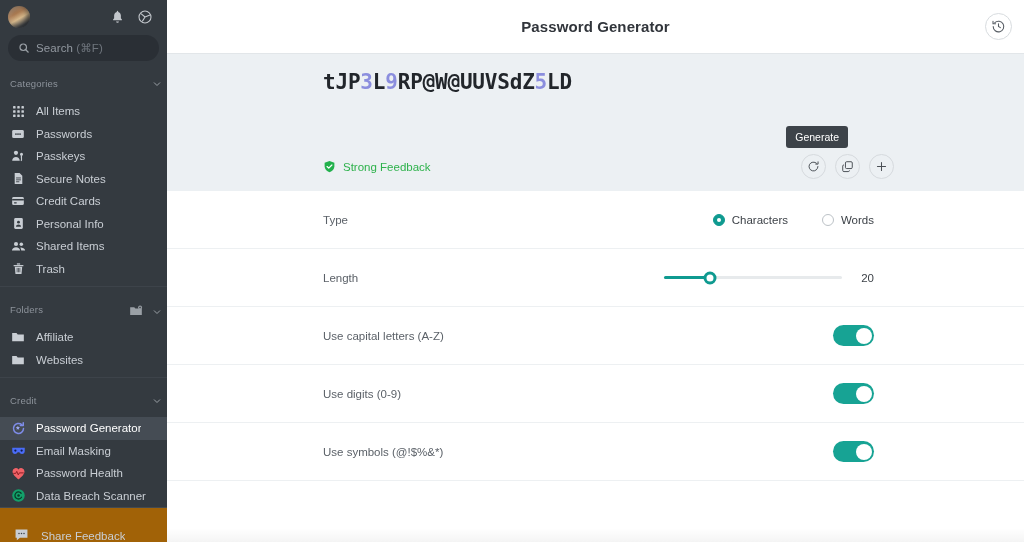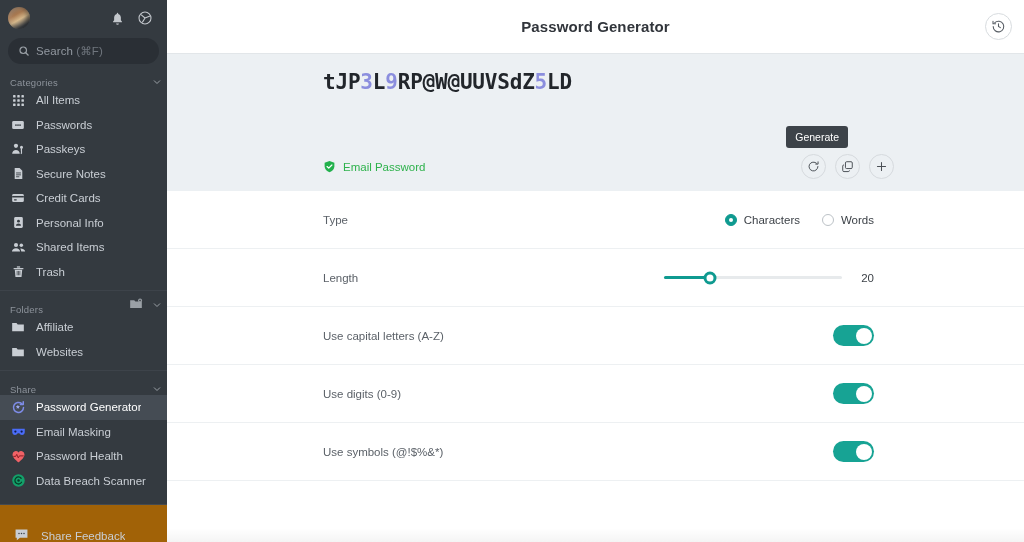--- a/index.html
+++ b/index.html
@@ -47,23 +47,23 @@
     gap: 6px; padding: 0 10px;
   }
   .searchbar .mag { color: #9aa0a6; display: flex; flex: 0 0 auto; }
   .search-ph {
     font-size: 11.5px; color: #9298a0;
     white-space: nowrap; letter-spacing: .1px;
   }
   .search-ph .kb { color: #6f757d; }
 
   .sec-header {
-    display: flex; align-items: flex-end;
+    display: flex; align-items: flex-start;
     padding: 0 4px 0 10px;
-    height: 24px; margin-top: 0;
+    height: 24px; margin-top: 17px;
   }
   .sec-title {
     font-size: 9.5px; color: #8d939b; letter-spacing: .2px;
     flex: 1 1 auto;
   }
   .sec-actions { display: flex; align-items: center; gap: 8px; color: #9aa0a6; }
 
   .nav-item {
     display: flex; align-items: center;
     height: 24.5px; padding-left: 10px; gap: 10px;
@@ -161,21 +161,21 @@
   .rows { flex: 1 1 auto; background: #fff; }
   .row {
     height: 58px;
     border-bottom: 1px solid #edf0f2;
     display: flex; align-items: center;
     padding: 0 150px 0 156px;
     position: relative;
   }
   .row-label { font-size: 11.5px; color: #5b6168; flex: 1 1 auto; }
 
-  .radio-group { display: flex; align-items: center; gap: 22px; }
+  .radio-group { display: flex; align-items: center; gap: 34px; }
   .radio { display: flex; align-items: center; gap: 7px; font-size: 11.5px; color: #3d4248; }
   .dot {
     width: 12px; height: 12px; border-radius: 50%;
     border: 1.5px solid #bcc2c7; background: #fff;
     display: flex; align-items: center; justify-content: center;
     flex: 0 0 12px;
   }
   .dot.on { border-color: #0f9a90; background: #0f9a90; }
   .dot.on::after {
     content: ""; width: 4px; height: 4px; border-radius: 50%; background: #fff;
@@ -393,21 +393,21 @@
         <svg width="14" height="14" viewBox="0 0 24 24" fill="#c9ced4">
             <path d="M2 5h7.4l2.1 2.5H22V19.4H2z"></path>
           </svg>
       </span>
       <span class="nav-label">Websites</span>
     </div>
 
     <div class="sb-divider"></div>
 
     <div class="sec-header">
-      <span class="sec-title">Share</span>
+      <span class="sec-title">Credit</span>
       <span class="sec-actions">
         <svg width="12" height="12" viewBox="0 0 24 24" fill="none" stroke="currentColor" stroke-width="2">
             <path d="m6 9 6 6 6-6"></path>
           </svg>
       </span>
     </div>
 
     <div class="nav-item active">
       <span class="ic">
         <svg width="15" height="15" viewBox="0 0 24 24" fill="none">
@@ -484,21 +484,21 @@
         <span>tJP</span><span class="dg">3</span><span>L</span><span class="dg">9</span><span>RP@W@UUVSdZ</span><span class="dg">5</span><span>LD</span>
       </div>
 
       <div class="strength">
         <span class="shield">
           <svg width="13" height="13" viewBox="0 0 24 24">
               <path d="M12 1.8 21 5v6.5c0 5.3-3.8 9.3-9 11.2-5.2-1.9-9-5.9-9-11.2V5z" fill="#22b14c"></path>
               <path d="m7.6 12.1 3 3 5.8-5.8" stroke="#fff" stroke-width="2.3" fill="none" stroke-linecap="round" stroke-linejoin="round"></path>
             </svg>
         </span>
-        <span>Email Password</span>
+        <span>Strong Feedback</span>
       </div>
 
       <div class="tooltip">Generate</div>
 
       <div class="actions">
         <div class="circ-btn">
           <svg width="13" height="13" viewBox="0 0 24 24" fill="none" stroke="currentColor" stroke-width="1.8" stroke-linecap="round">
               <path d="M20.2 12a8.2 8.2 0 1 1-2.6-6"></path>
               <path d="M20.4 3.4v4.2h-4.2"></path>
             </svg>

